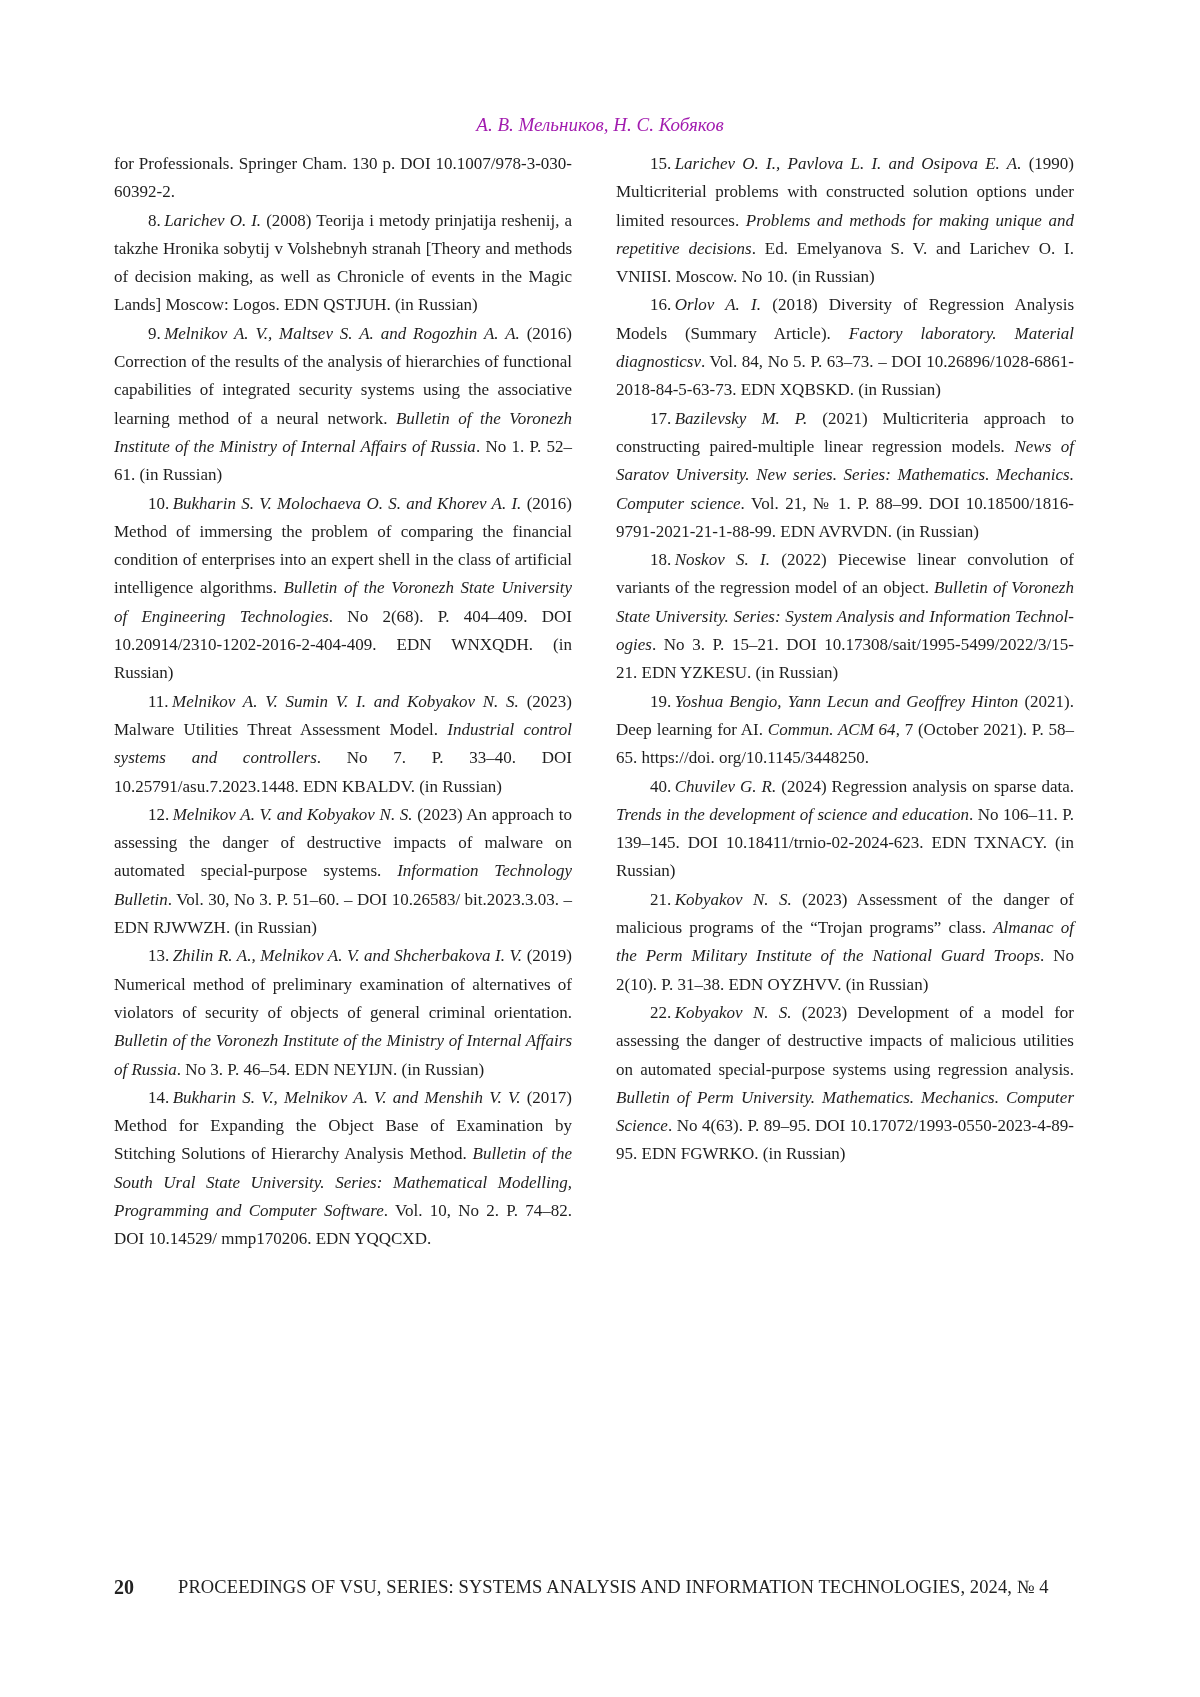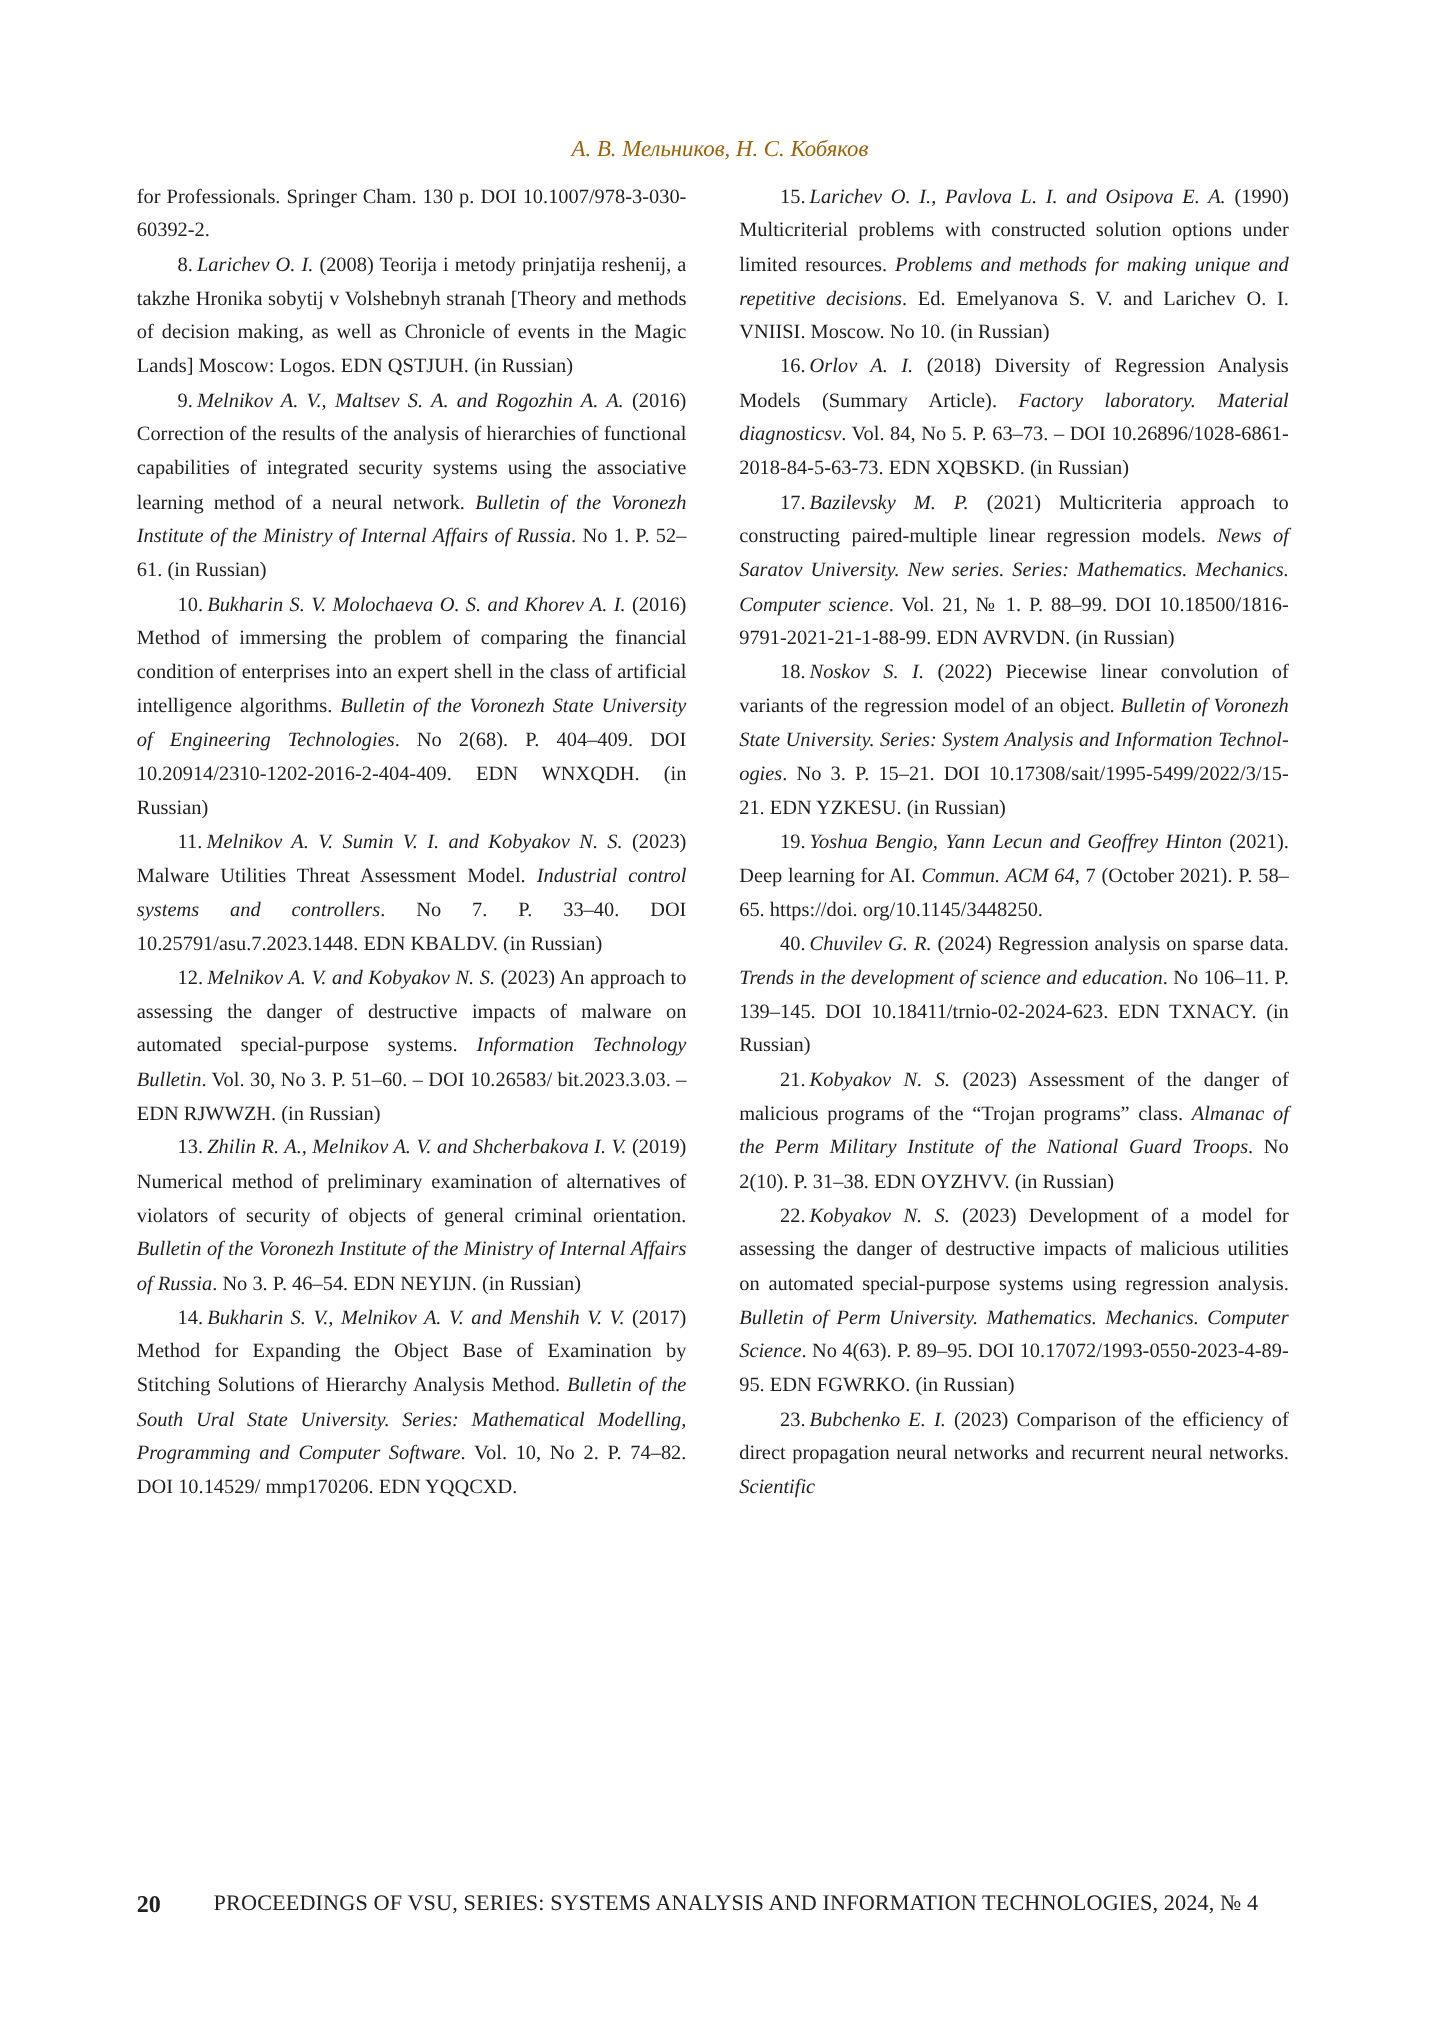--- a/index.html
+++ b/index.html
@@ -3,21 +3,21 @@
 <meta charset="utf-8">
 <style>
   html, body { margin: 0; padding: 0; background: #ffffff; }
   body {
     width: 1200px; height: 1697px; position: relative; overflow: hidden;
     font-family: "Liberation Serif", "DejaVu Serif", serif;
     color: #1e1e1e;
   }
   .running-header {
     position: absolute; top: 114px; left: 0; width: 1200px;
-    text-align: center; font-style: italic; font-size: 19px; color: #a16207;
+    text-align: center; font-style: italic; font-size: 19px; color: #a21caf;
   }
   .column {
     position: absolute; top: 150px; width: 458px;
     font-size: 17px; line-height: 28.3px; text-align: justify;
     hyphens: manual;
   }
   .col-left { left: 114px; }
   .col-right { left: 616px; }
   .ref { margin: 0; text-indent: 0; }
   .ref.indent { text-indent: 34px; }
@@ -49,19 +49,18 @@
   </div>
 <div class="column col-right">
     <p class="ref indent"><span class="num">15.</span> <span class="it">Larichev O. I., Pavlova L. I. and Osipo­va E. A.</span><span> (1990) Multicriterial problems with con­structed solution options under limited resourc­es. </span><span class="it">Problems and methods for making unique and repetitive decisions</span><span>. Ed. Emelyanova S. V. and La­richev O. I. VNIISI. Moscow. No 10. (in Russian)</span></p>
     <p class="ref indent"><span class="num">16.</span> <span class="it">Orlov A. I.</span><span> (2018) Diversity of Regression Analysis Models (Summary Article). </span><span class="it">Factory laboratory. Material diagnosticsv</span><span>. Vol. 84, No 5. P. 63–73. – DOI 10.26896/1028-6861-2018-84-5-63-73. EDN XQBSKD. (in Russian)</span></p>
     <p class="ref indent"><span class="num">17.</span> <span class="it">Bazilevsky M. P.</span><span> (2021) Multicriteria ap­proach to constructing paired-multiple linear regression models. </span><span class="it">News of Saratov Universi­ty. New series. Series: Mathematics. Mechanics. Computer science</span><span>. Vol. 21, № 1. P. 88–99. DOI 10.18500/1816-9791-2021-21-1-88-99. EDN AVRVDN. (in Russian)</span></p>
     <p class="ref indent"><span class="num">18.</span> <span class="it">Noskov S. I.</span><span> (2022) Piecewise linear con­volution of variants of the regression model of an object. </span><span class="it">Bulletin of Voronezh State University. Series: System Analysis and Information Technol­ogies</span><span>. No 3. P. 15–21. DOI 10.17308/sait/1995-5499/2022/3/15-21. EDN YZKESU. (in Russian)</span></p>
     <p class="ref indent"><span class="num">19.</span> <span class="it">Yoshua Bengio, Yann Lecun and Geoffrey Hinton</span><span> (2021). Deep learning for AI. </span><span class="it">Commun. ACM 64</span><span>, 7 (October 2021). P. 58–65. https://doi. org/10.1145/3448250.</span></p>
     <p class="ref indent"><span class="num">40.</span> <span class="it">Chuvilev G. R.</span><span> (2024) Regression analysis on sparse data. </span><span class="it">Trends in the development of sci­ence and education</span><span>. No 106–11. P. 139–145. DOI 10.18411/trnio-02-2024-623. EDN TXNACY. (in Russian)</span></p>
     <p class="ref indent"><span class="num">21.</span> <span class="it">Kobyakov N. S.</span><span> (2023) Assessment of the danger of malicious programs of the “Trojan programs” class. </span><span class="it">Almanac of the Perm Military Institute of the National Guard Troops</span><span>. No 2(10). P. 31–38. EDN OYZHVV. (in Russian)</span></p>
     <p class="ref indent"><span class="num">22.</span> <span class="it">Kobyakov N. S.</span><span> (2023) Development of a model for assessing the danger of destructive impacts of malicious utilities on automated spe­cial-purpose systems using regression analysis. </span><span class="it">Bulletin of Perm University. Mathematics. Me­chanics. Computer Science</span><span>. No 4(63). P. 89–95. DOI 10.17072/1993-0550-2023-4-89-95. EDN FGWRKO. (in Russian)</span></p>
-    <p class="ref indent"><span class="num">23.</span> <span class="it">Bubchenko E. I.</span><span> (2023) Comparison of the efficiency of direct propagation neural net­works and recurrent neural networks. </span><span class="it">Scientific</span></p>
   </div>
 
 <div class="footer">
   <span class="page-num">20</span>
   <span class="journal">PROCEEDINGS OF VSU, SERIES: SYSTEMS ANALYSIS AND INFORMATION TECHNOLOGIES, 2024, № 4</span>
 </div>
 
 </body></html>

